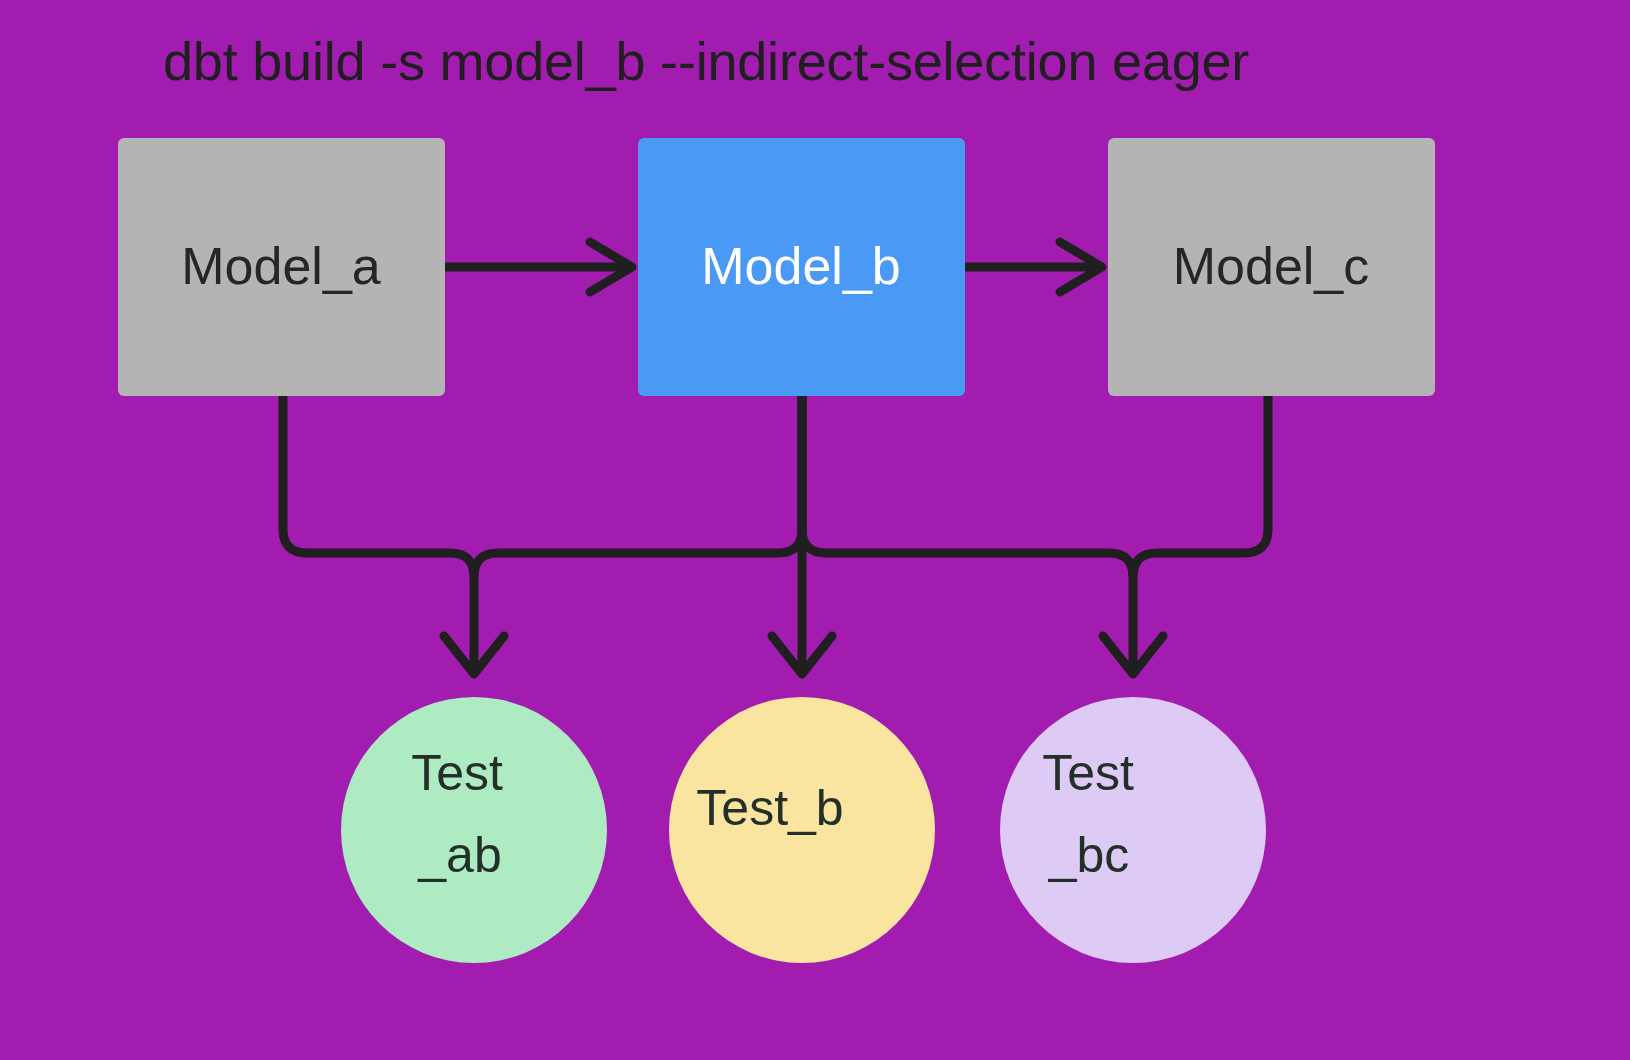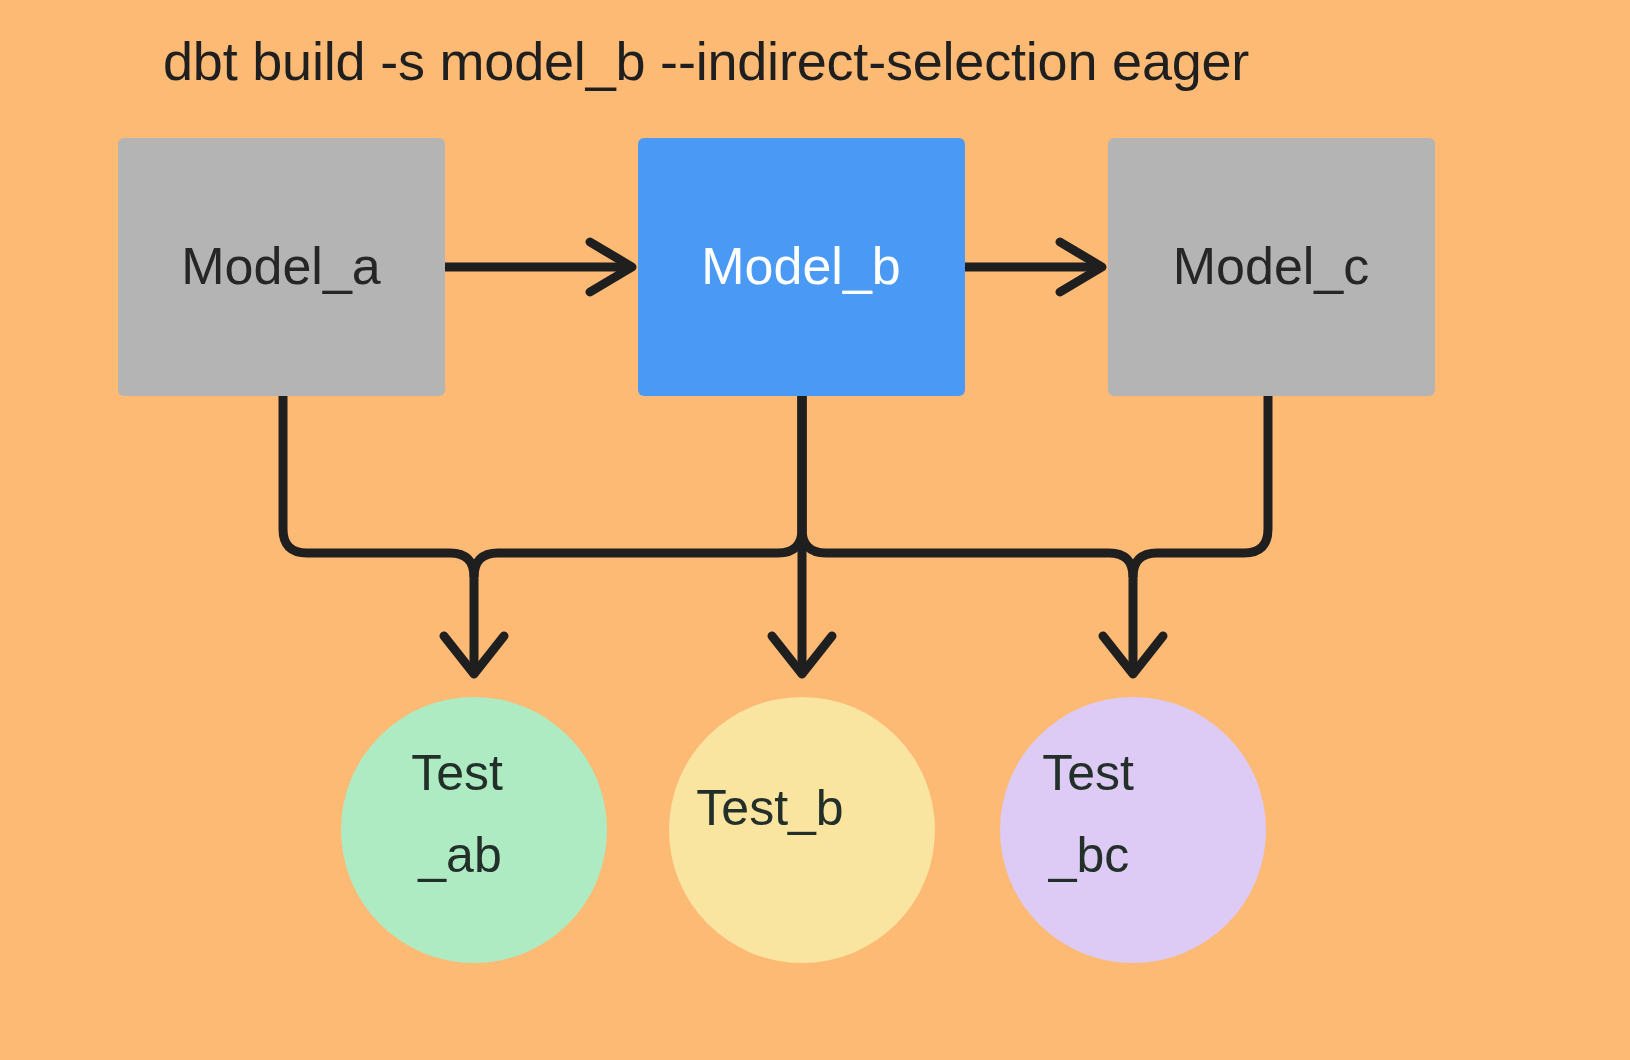--- a/index.html
+++ b/index.html
@@ -11,21 +11,21 @@
     width: 1630px;
     height: 1060px;
     overflow: hidden;
     font-family: "Liberation Sans", sans-serif;
     -webkit-font-smoothing: antialiased;
   }
   #diagram-root {
     position: relative;
     width: 1630px;
     height: 1060px;
-    background: #fdba74;
+    background: #a21caf;
   }
   #diagram-svg {
     position: absolute;
     top: 0;
     left: 0;
     width: 1630px;
     height: 1060px;
     display: block;
   }
   .diagram-title {

